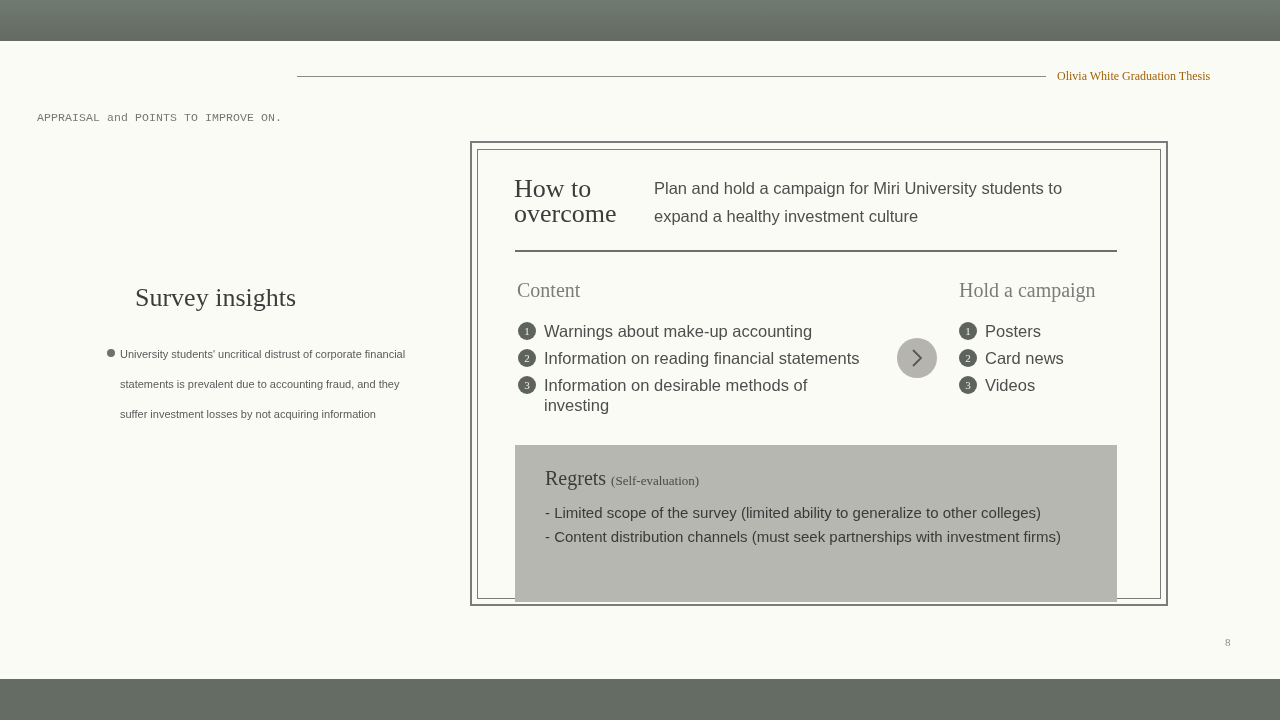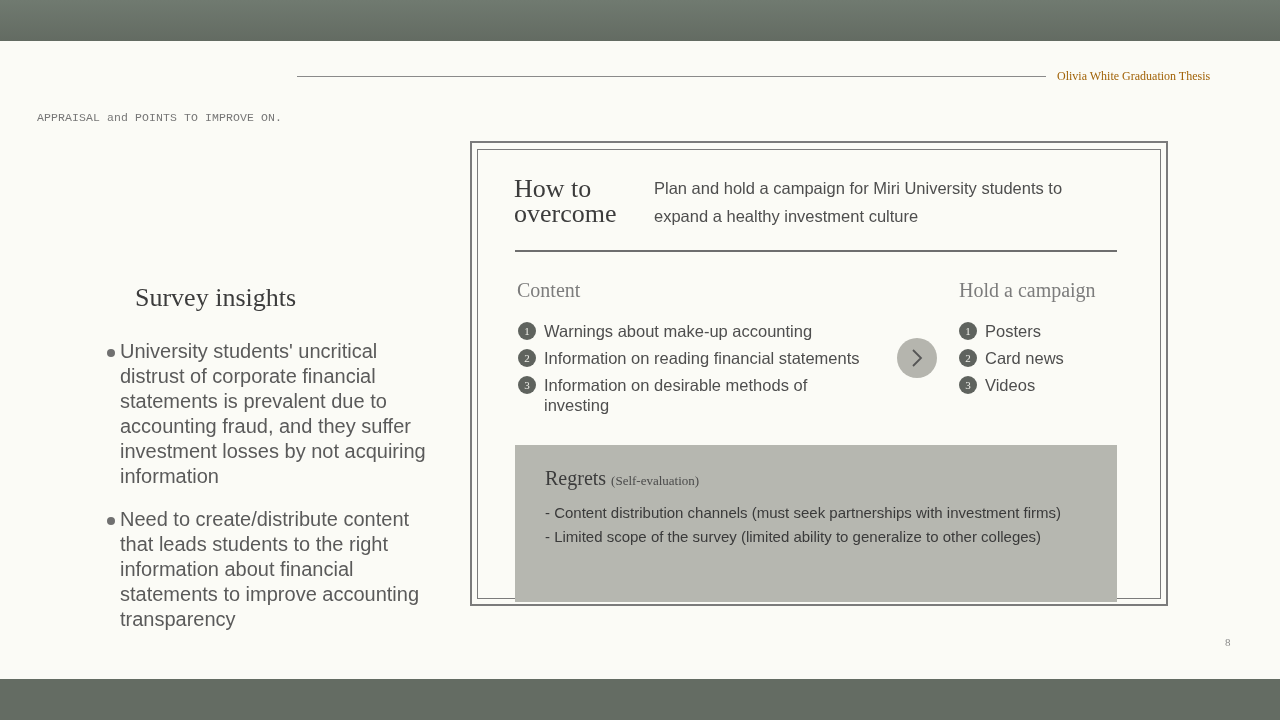--- a/index.html
+++ b/index.html
@@ -6,21 +6,21 @@
   body { width:1280px; height:720px; position:relative; overflow:hidden; background:#fbfbf6; font-family:"DejaVu Sans", sans-serif; }
   .topbar { position:absolute; left:0; top:0; width:1280px; height:41px; background:linear-gradient(#707a70,#636b62); }
   .bottombar { position:absolute; left:0; top:679px; width:1280px; height:41px; background:#646c63; }
   .hdr-left { position:absolute; left:37px; top:69px; font-family:Liberation Mono, monospace; font-size:11.5px; color:#777; letter-spacing:0.1px;margin-top:42px; }
   .hdr-line { position:absolute; left:297px; top:76px; width:749px; height:1px; background:#8a8a8a; }
   .hdr-right { position:absolute; left:1057px; top:69px; font-family:"Liberation Serif", serif; font-size:12px; color:#a16207; }
   .page-num { position:absolute; left:1225px; top:636px; font-family:"Liberation Serif", serif; font-size:11px; color:#888; }
 
   .left-title { position:absolute; left:105px; top:283px; font-family:"Liberation Serif", serif; font-size:26px; color:#3c3c3c;margin-left:30px; }
   .bullets { position:absolute; left:106px; top:339px; width:320px; }
-  .bullet { position:relative; padding-left:14px; font-family:"Liberation Sans", sans-serif; font-size:20px; line-height:25px; color:#5a5a5a; margin-bottom:18px; }
+  .bullet { position:relative; padding-left:14px; font-family:"Liberation Sans", sans-serif; font-size:11px; line-height:30px; color:#5a5a5a; margin-bottom:18px; }
   .bullet .dot { position:absolute; left:1px; top:10px; width:8px; height:8px; border-radius:50%; background:#707070; }
 
   .frame-outer { position:absolute; left:470px; top:141px; width:694px; height:461px; border:2px solid #7b7b7b; }
   .frame-inner { position:absolute; left:477px; top:149px; width:682px; height:448px; border:1px solid #7b7b7b; }
   .how-title { position:absolute; left:514px; top:176px; font-family:"Liberation Serif", serif; font-size:26px; line-height:25px; color:#3c3c3c; }
   .how-desc { position:absolute; left:654px; top:175px; width:460px; font-family:"Liberation Sans", sans-serif; font-size:16.5px; line-height:27.5px; color:#4e4e4e; }
   .how-line { position:absolute; left:515px; top:250px; width:602px; height:2px; background:#6e6e6e; }
 
   .col-title { position:absolute; font-family:"Liberation Serif", serif; font-size:20px; color:#7c7c7c; }
   .num-list { position:absolute; }
@@ -41,24 +41,20 @@
 
 <div class="hdr-left">APPRAISAL and POINTS TO IMPROVE ON.</div>
 <div class="hdr-line"></div>
 <div class="hdr-right">Olivia White Graduation Thesis</div>
 
 <div class="left-title">Survey insights</div>
 <div class="bullets">
   <div class="bullet">
     <span class="dot"></span>
     <span>University students' uncritical distrust of corporate financial statements is prevalent due to accounting fraud, and they suffer investment losses by not acquiring information</span>
-  </div>
-  <div class="bullet">
-    <span class="dot"></span>
-    <span>Need to create/distribute content that leads students to the right information about financial statements to improve accounting transparency</span>
   </div>
 </div>
 
 <div class="frame-outer"></div>
 <div class="frame-inner"></div>
 
 <div class="how-title">
   <div>How to</div>
   <div>overcome</div>
 </div>
@@ -102,20 +98,20 @@
     <span>Videos</span>
   </div>
 </div>
 
 <div class="regrets">
   <div class="reg-title">
     <span>Regrets</span>
     <span class="reg-sub">(Self-evaluation)</span>
   </div>
   <div class="reg-list">
+    <div>- Limited scope of the survey (limited ability to generalize to other colleges)</div>
     <div>- Content distribution channels (must seek partnerships with investment firms)</div>
-    <div>- Limited scope of the survey (limited ability to generalize to other colleges)</div>
   </div>
 </div>
 
 <div class="page-num">8</div>
 
 <div class="bottombar"></div>
 
 </body></html>

